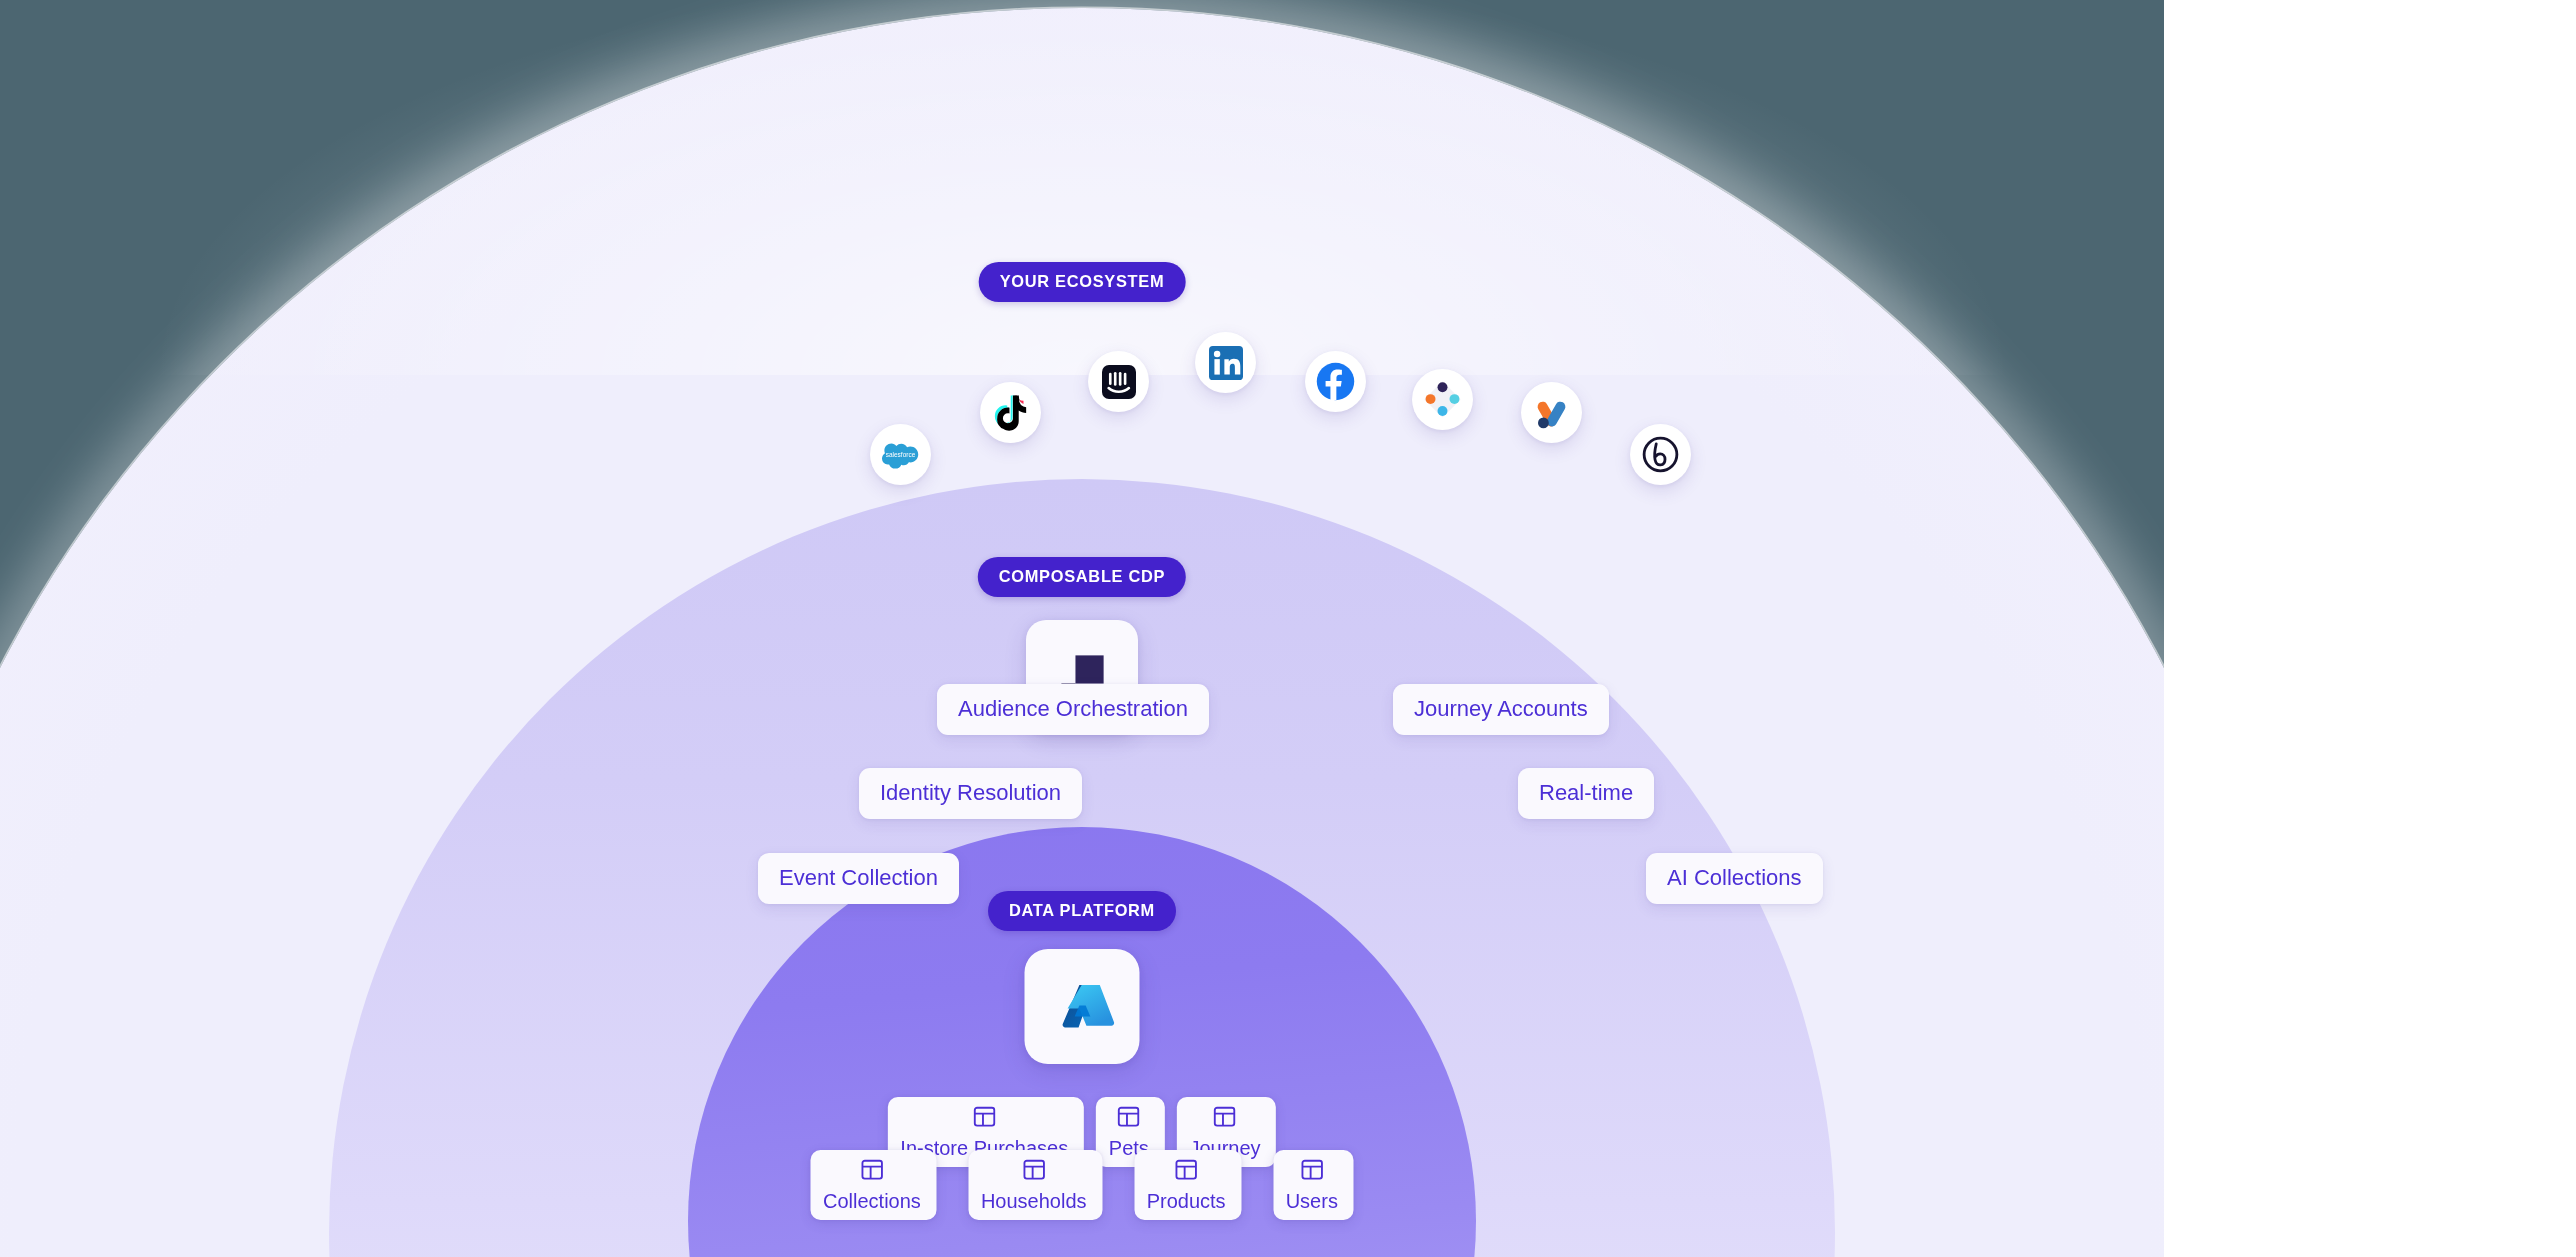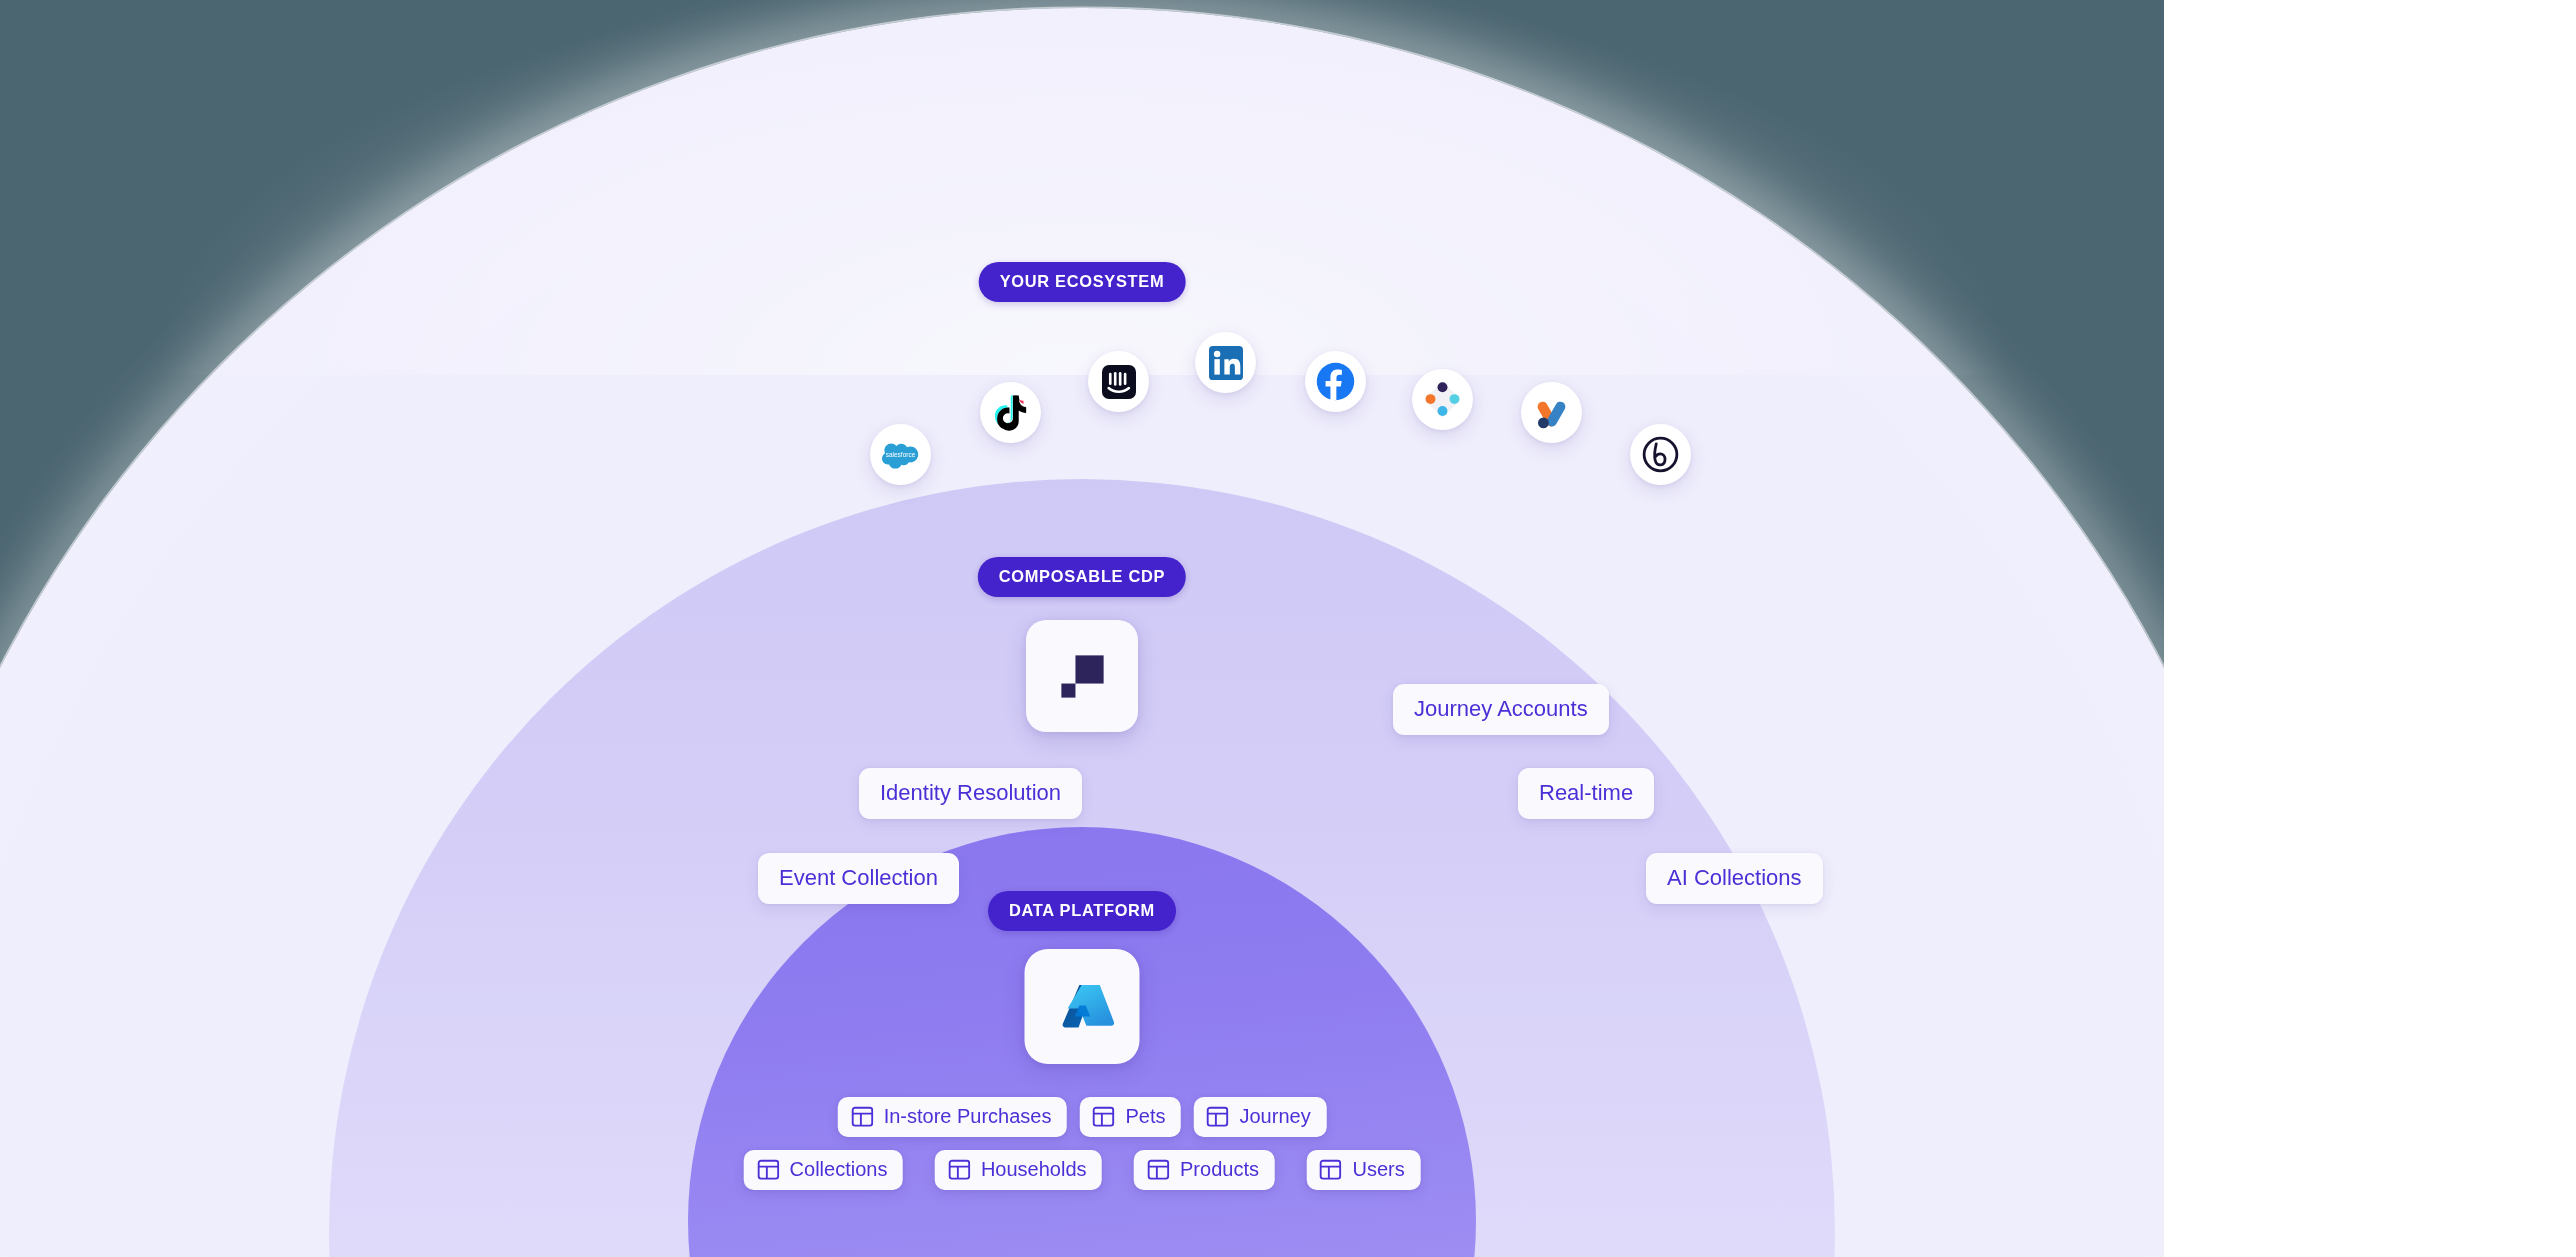--- a/index.html
+++ b/index.html
@@ -124,20 +124,21 @@
   #chip-row-1 { top: 1097px; }
   #chip-row-2 { top: 1150px; gap: 32px; }
   .chip {
     display: flex;
     align-items: center;
     gap: 10px;
     background: #faf9fe;
     border-radius: 10px;
     padding: 7.8px 15.6px 8.6px 12.5px;
     box-shadow: 0 3.9px 11.7px rgba(60,40,140,0.12), 0 0.8px 3.1px rgba(60,40,140,0.08);
+    flex-direction: column;
   }
   .chip-label {
     font-size: 20px;
     color: #4c2fd6;
     line-height: 1;
   }
   .chip-icon { flex: 0 0 auto; display: block; }
 </style>
 </head>
 <body>
@@ -222,20 +223,21 @@
     </svg>
   </div>
 
   <div class="center-card" id="cdp-logo-card">
     <svg width="61" height="61" viewBox="0 0 78 78" aria-hidden="true">
       <rect x="30" y="12" width="36" height="36" fill="#2e245c"></rect>
       <rect x="12" y="48" width="18" height="18" fill="#2e245c"></rect>
     </svg>
   </div>
 
+  <div class="pill" style="left:937px; top:684px;">Audience Orchestration</div>
   <div class="pill" style="left:1393px; top:684px;">Journey Accounts</div>
   <div class="pill" style="left:859px; top:768px;">Identity Resolution</div>
   <div class="pill" style="left:1518px; top:768px;">Real-time</div>
   <div class="pill" style="left:758px; top:853px;">Event Collection</div>
   <div class="pill" style="left:1646px; top:853px;">AI Collections</div>
 
   <div class="center-card" id="data-logo-card">
     <svg width="66" height="66" viewBox="0 0 84 84" aria-hidden="true">
       <defs>
         <linearGradient id="azA" x1="0" y1="0" x2="1" y2="1">

